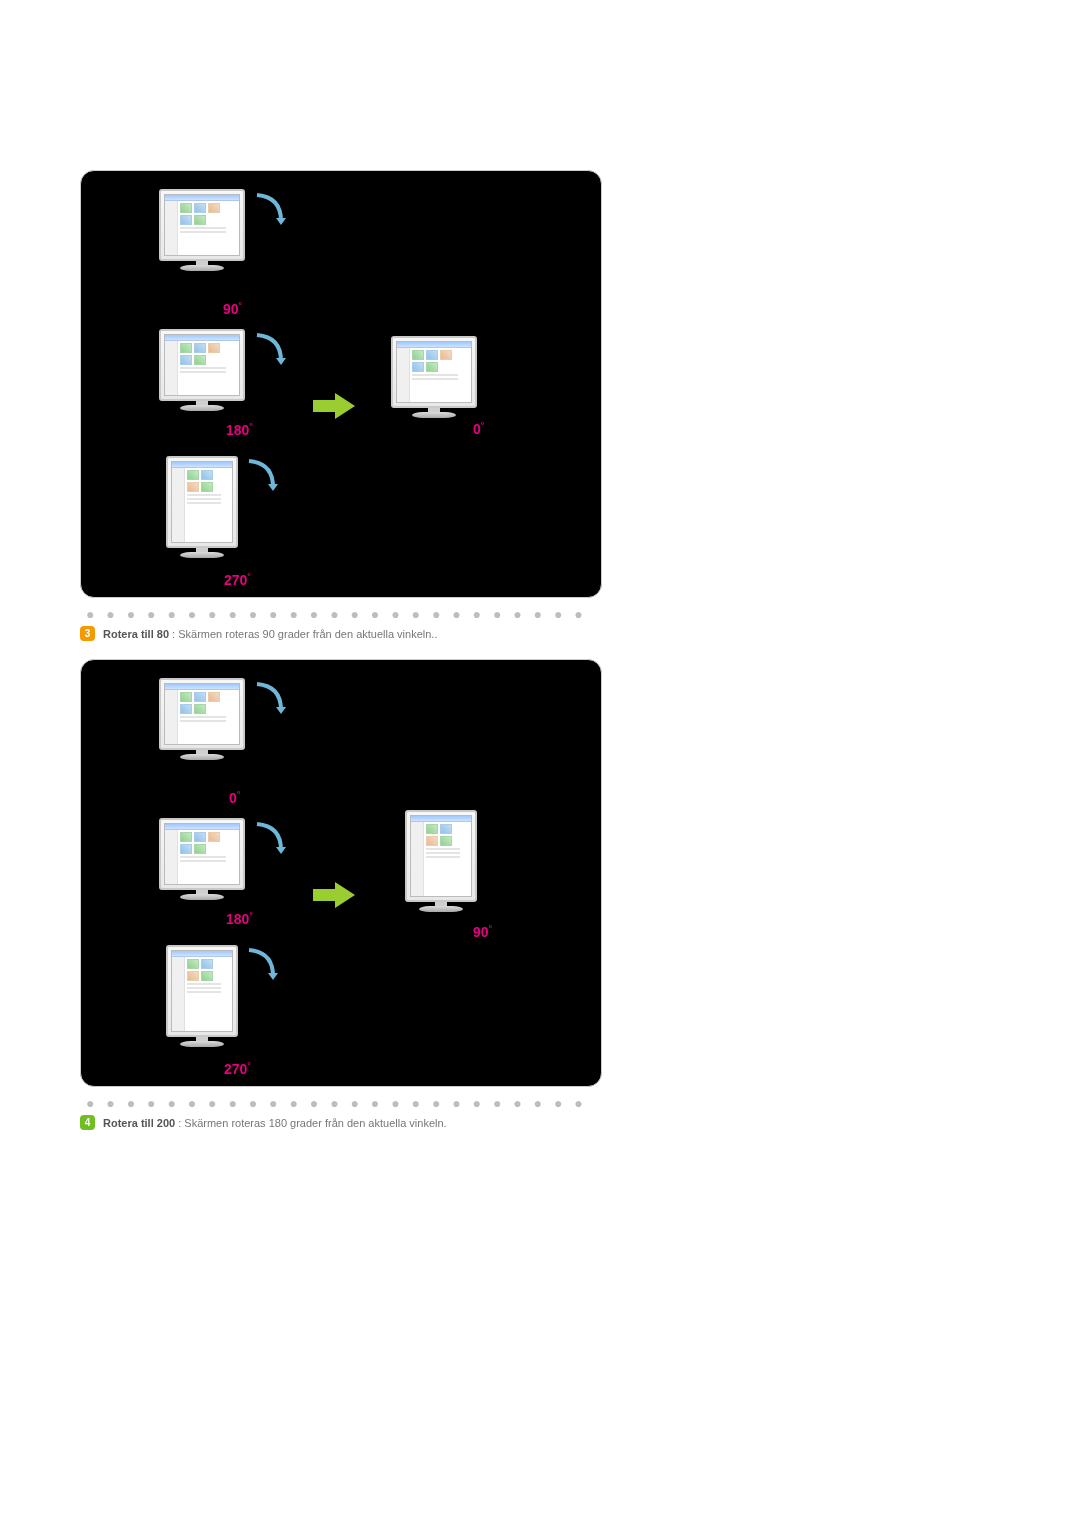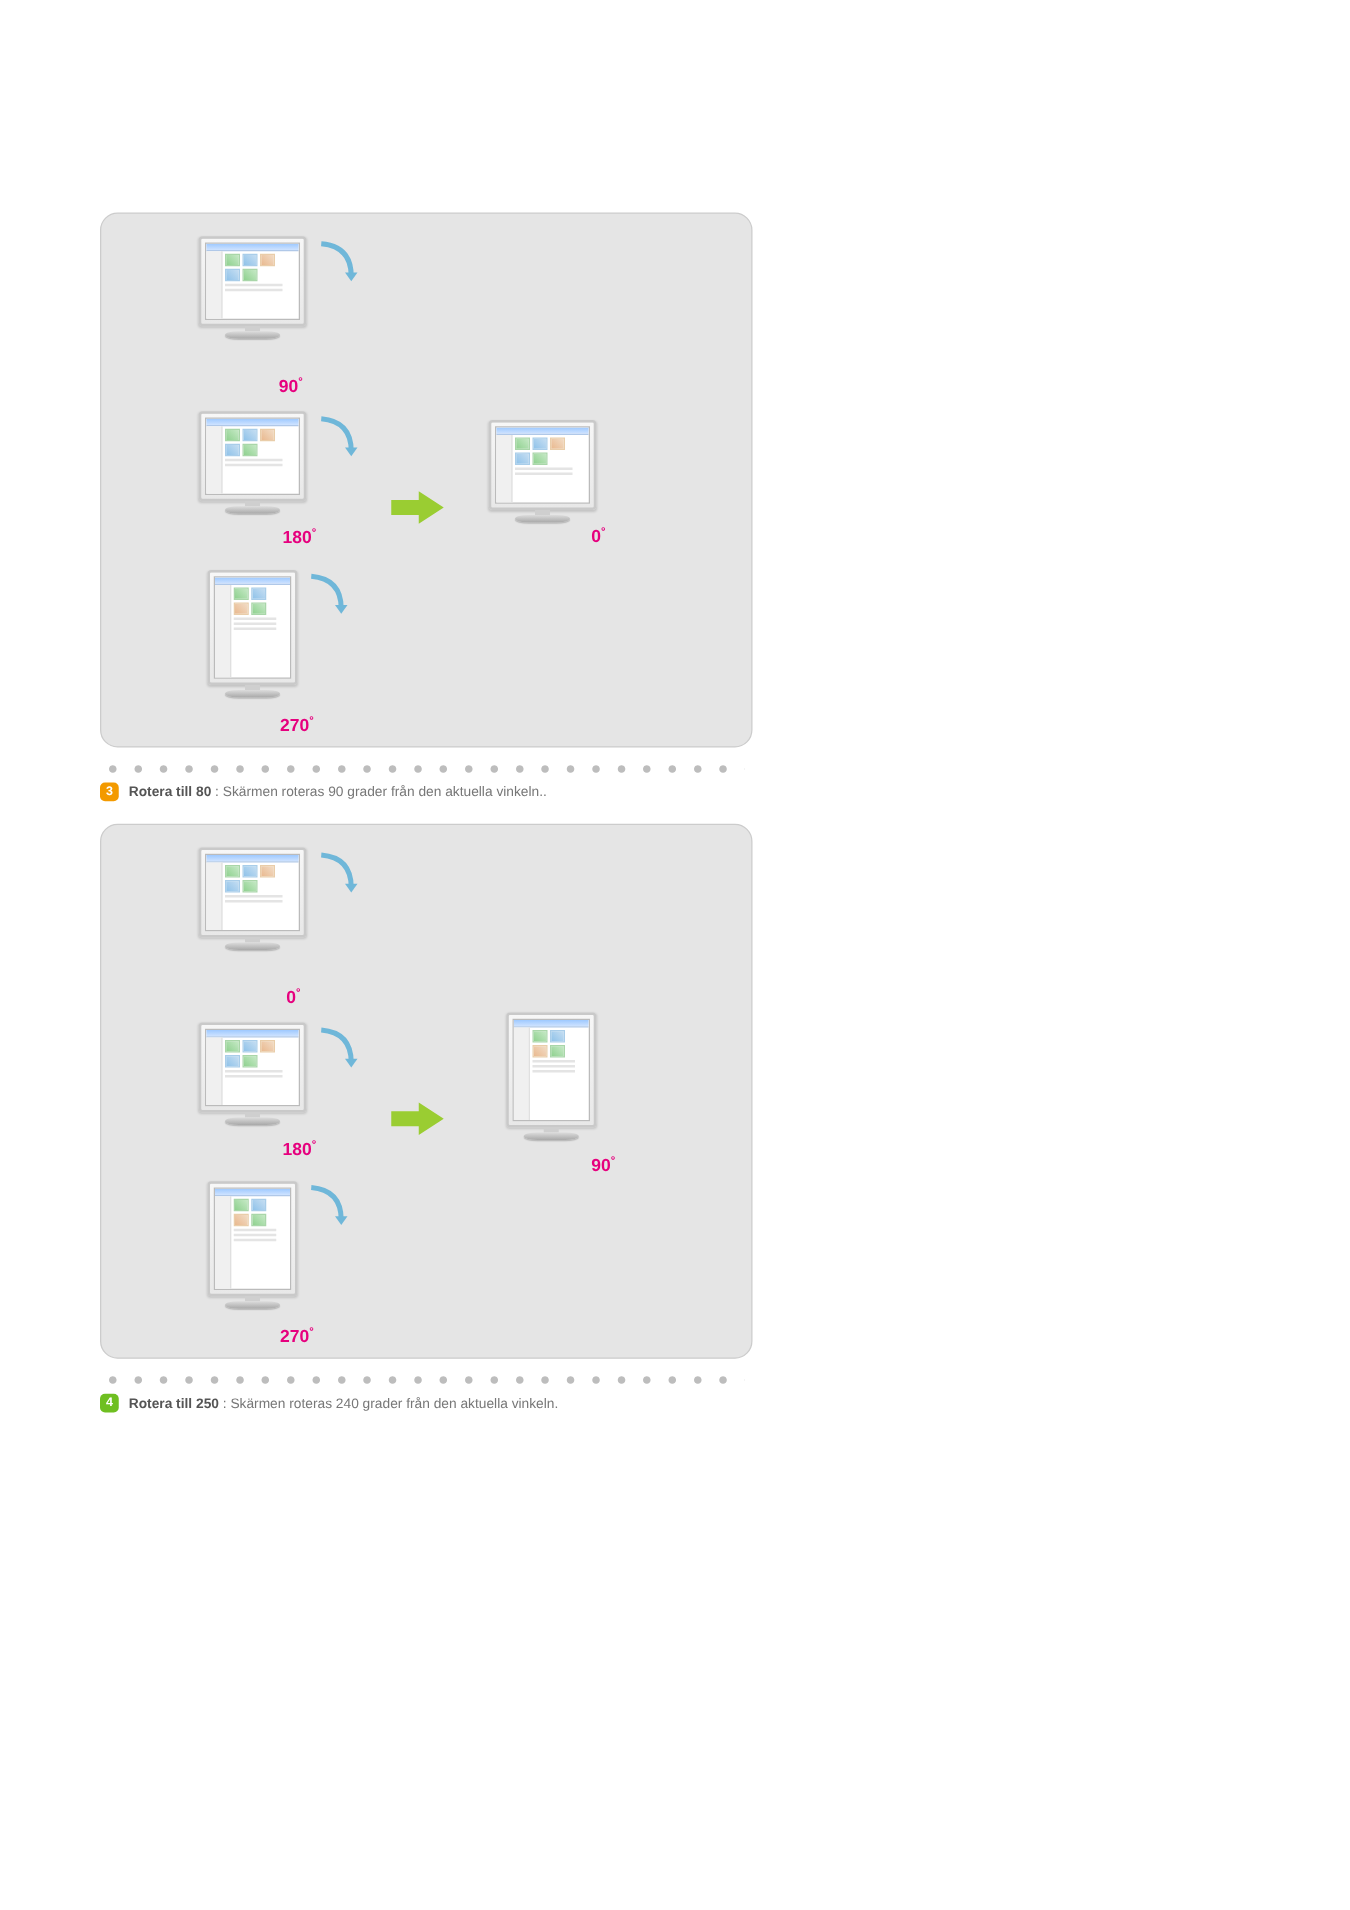--- a/index.html
+++ b/index.html
@@ -14,21 +14,21 @@
   .page {
     padding: 170px 80px 80px 80px;
     width: 920px;
   }
   .diagram-box {
     border: 1px solid #cccccc;
     border-radius: 14px;
     width: 520px;
     height: 426px;
     position: relative;
-    background: #e5e5e5;
+    background: #000000;
     margin-bottom: 8px;
   }
   .dots {
     letter-spacing: 4px;
     color: #bdbdbd;
     font-size: 14px;
     margin: 6px 0 4px 6px;
     white-space: nowrap;
     overflow: hidden;
     width: 510px;
@@ -438,17 +438,17 @@
         </svg>
     </div>
     <div class="angle-label" style="left:143px; top:400px;"><span>270</span><sup>°</sup></div>
   </div>
 
   <div class="dots">● ● ● ● ● ● ● ● ● ● ● ● ● ● ● ● ● ● ● ● ● ● ● ● ● ● ● ● ● ● ● ● ● ● ● ● ● ● ● ● ● ● ● ●</div>
 
   <div class="caption-row">
     <span class="bullet bullet-4">4</span>
     <span>
-      <span class="caption-title">Rotera till 250</span><span class="caption-text"> : </span><span class="caption-text">Skärmen roteras 240 grader från den aktuella vinkeln.</span>
+      <span class="caption-title">Rotera till 200</span><span class="caption-text"> : </span><span class="caption-text">Skärmen roteras 180 grader från den aktuella vinkeln.</span>
     </span>
   </div>
 
 </div>
 
 </body></html>

